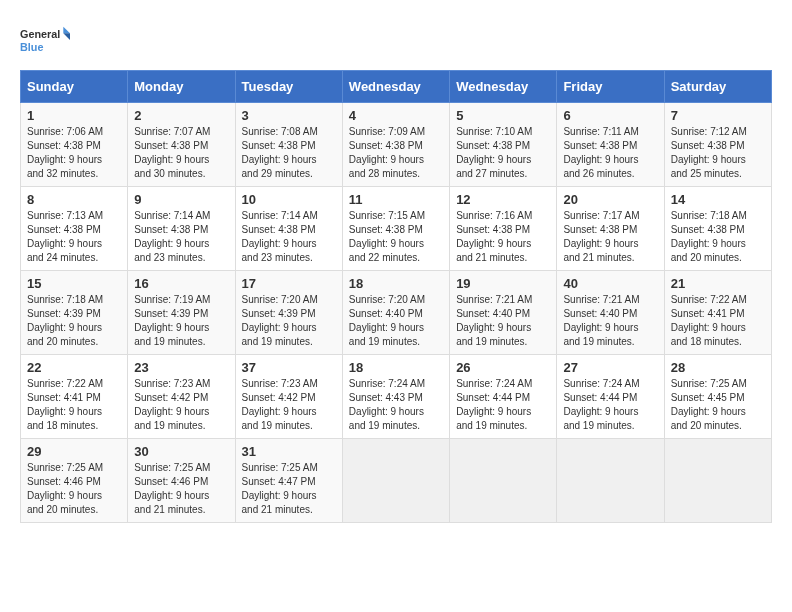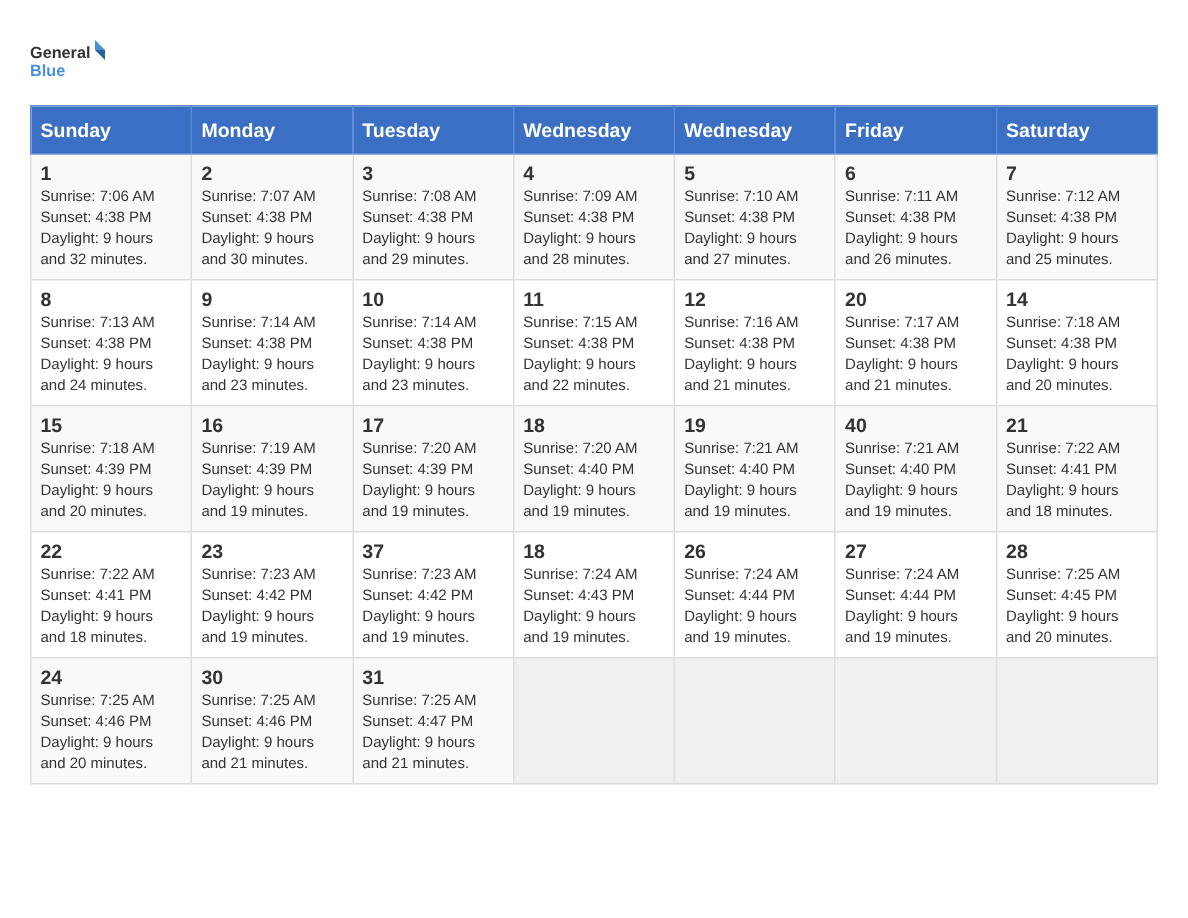--- a/index.html
+++ b/index.html
@@ -220,21 +220,21 @@
         <span class="day-num">27</span>
         <span class="day-info">Sunrise: 7:24 AM<br>Sunset: 4:44 PM<br>Daylight: 9 hours and 19 minutes.</span>
       </td>
         <td>
         <span class="day-num">28</span>
         <span class="day-info">Sunrise: 7:25 AM<br>Sunset: 4:45 PM<br>Daylight: 9 hours and 20 minutes.</span>
       </td>
       </tr>
       <tr>
         <td>
-        <span class="day-num">24</span>
+        <span class="day-num">29</span>
         <span class="day-info">Sunrise: 7:25 AM<br>Sunset: 4:46 PM<br>Daylight: 9 hours and 20 minutes.</span>
       </td>
         <td>
         <span class="day-num">30</span>
         <span class="day-info">Sunrise: 7:25 AM<br>Sunset: 4:46 PM<br>Daylight: 9 hours and 21 minutes.</span>
       </td>
         <td>
         <span class="day-num">31</span>
         <span class="day-info">Sunrise: 7:25 AM<br>Sunset: 4:47 PM<br>Daylight: 9 hours and 21 minutes.</span>
       </td>

